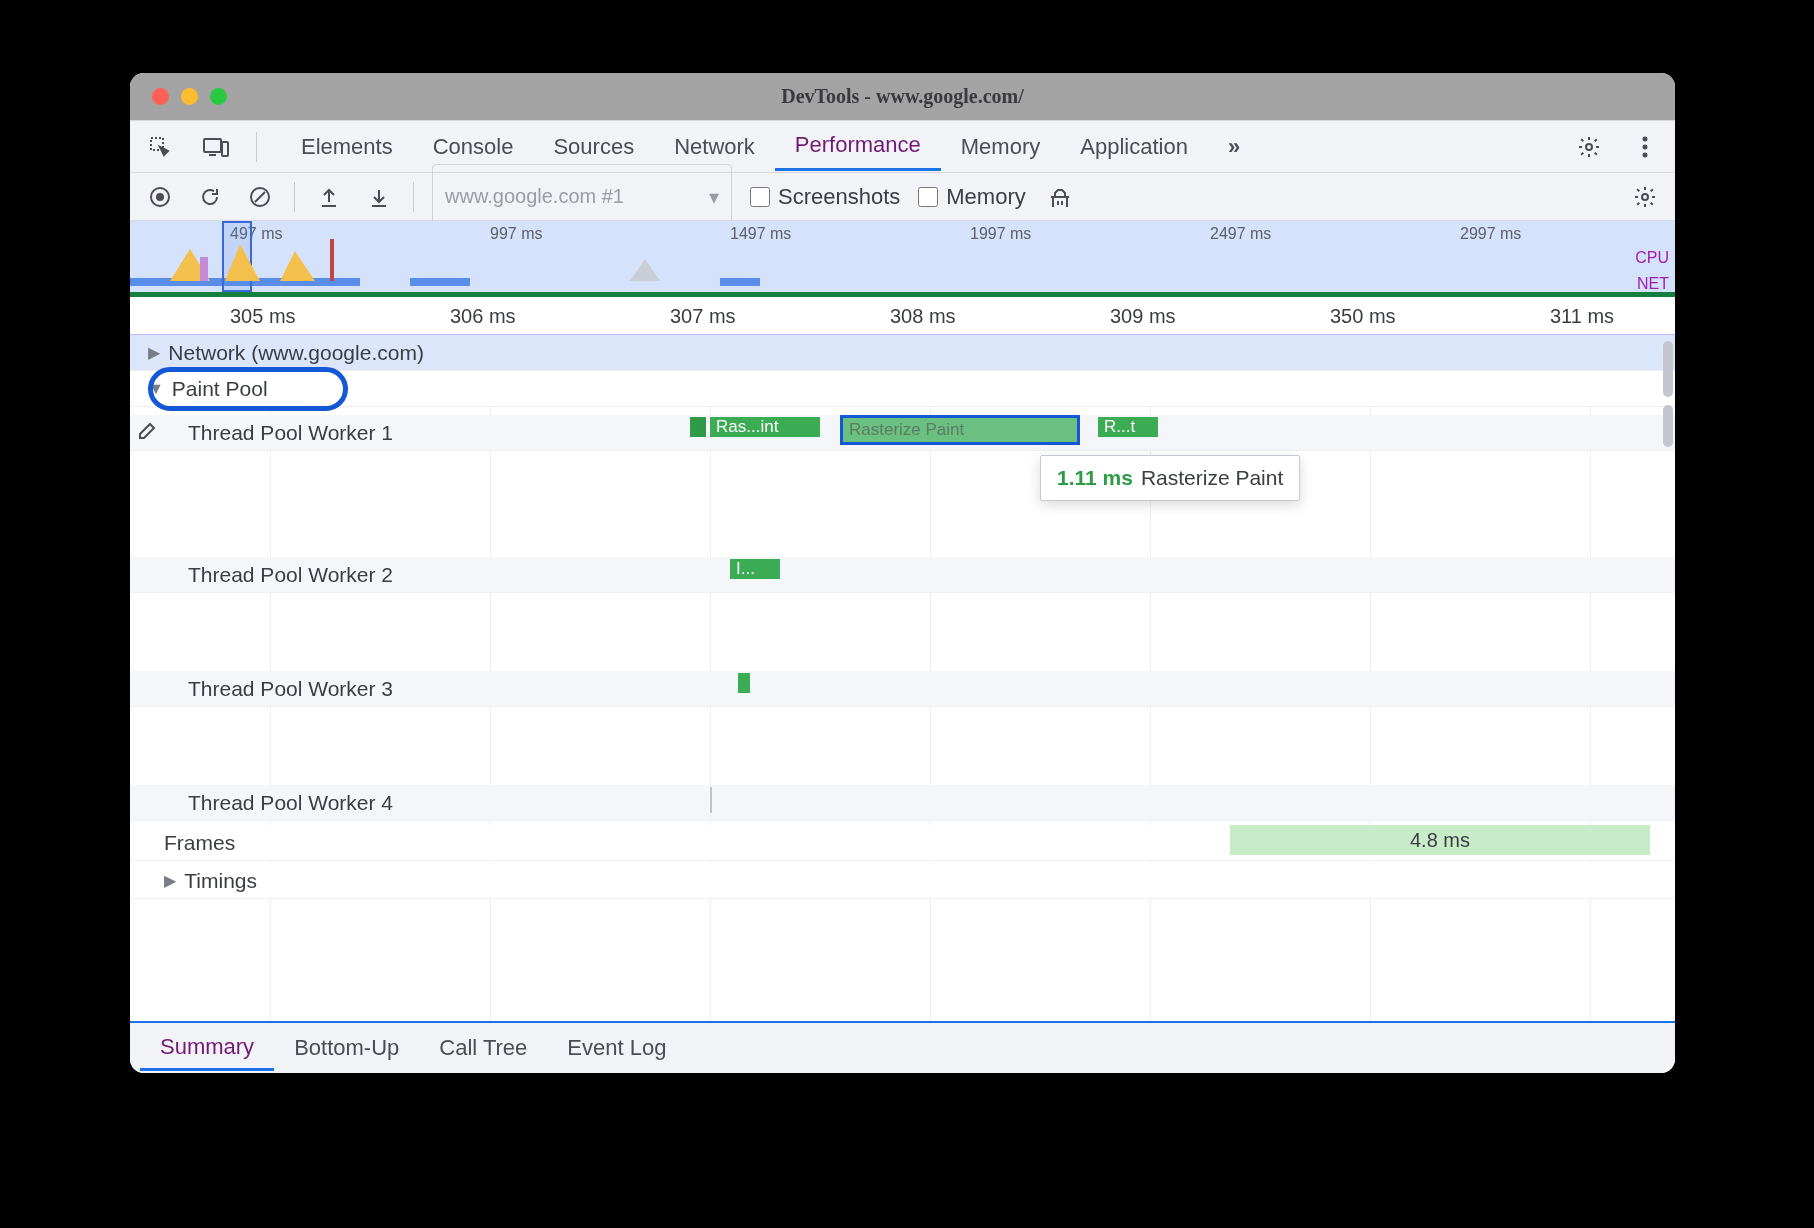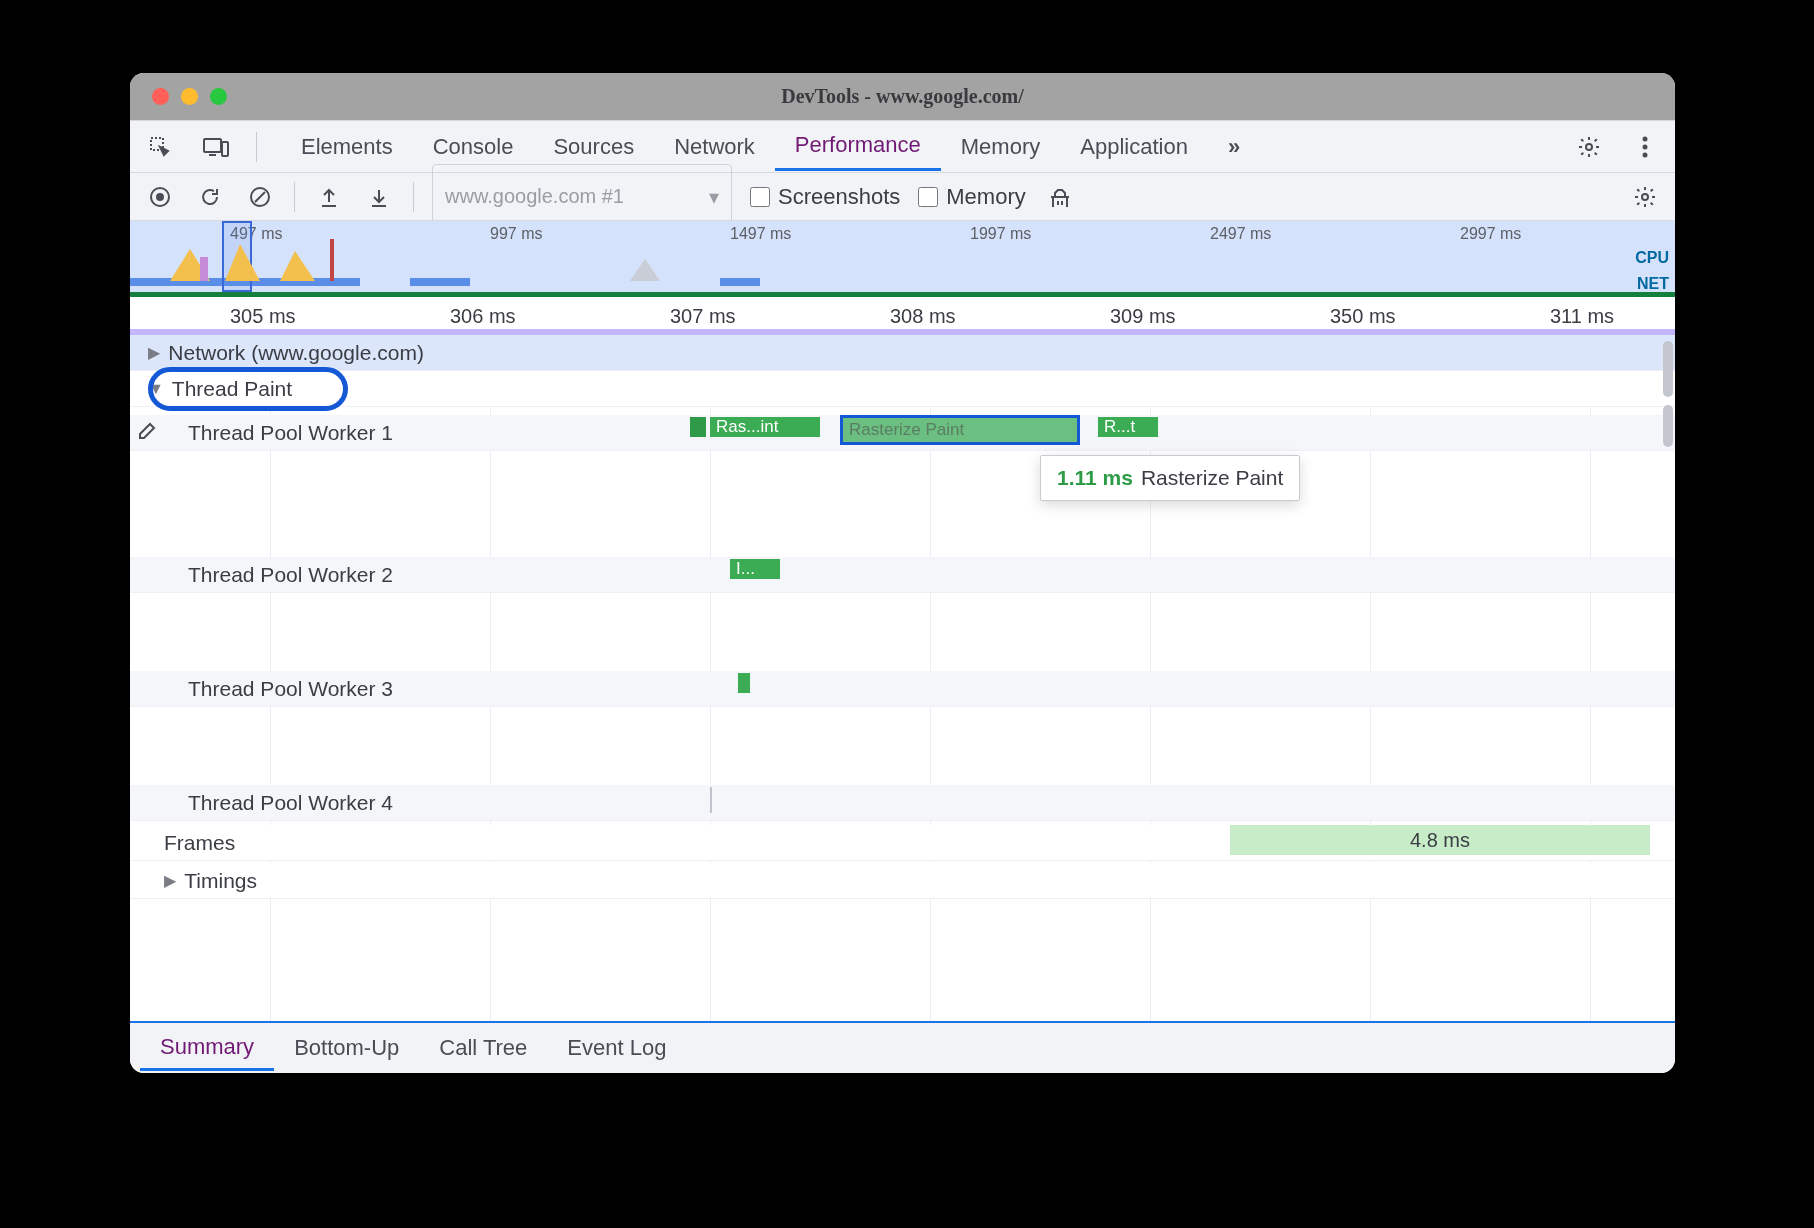--- a/index.html
+++ b/index.html
@@ -59,27 +59,27 @@
     justify-content:space-between;
   }
   .chk { display:flex; align-items:center; gap:8px; font-size:22px; color:#3b3d44;}
   .chk input { width:20px; height:20px; }
   .overview {
     position:relative; height:76px; background:#d5e2fb;
     border-bottom:5px solid #15803d;
   }
   .overview .ticklabel { position:absolute; top:4px; font-size:16px; color:#5c5f66;}
   .overview .cpu-lbl, .overview .net-lbl {
-    position:absolute; right:6px; font-size:16px; font-weight:700; color:#0369a1;
+    position:absolute; right:6px; font-size:16px; font-weight:400; color:#a21caf;
   }
   .overview .cpu-lbl{top:28px;} .overview .net-lbl{top:54px;}
   .overview .netbar { position:absolute; bottom:6px; height:8px; background:#5a8de8;}
   .overview .sel { position:absolute; top:0; bottom:0; border:2px solid #3a68d8; background:rgba(90,141,232,0.15);}
   .ruler {
-    height:38px; display:flex; position:relative; border-bottom:6px solid #c4b5fd;
+    height:38px; display:flex; position:relative; border-bottom:1px solid #c4b5fd;
     background:#fff;
   }
   .ruler .tick { position:absolute; top:8px; font-size:20px; color:#3b3d44;}
   .flame {
     position:relative; flex:1; overflow:hidden; background:#fff;
   }
   .grid-col { position:absolute; top:0; bottom:0; border-left:1px solid #eceef4;}
   .track-header {
     position:absolute; left:0; right:0; height:36px;
     display:flex; align-items:center; padding-left:18px;
@@ -270,21 +270,21 @@
     <div class="grid-col" style="left:1240px"></div>
     <div class="grid-col" style="left:1460px"></div>
 
     <div class="track-header net" style="top:0">
       <span class="disclosure">▶</span>
       <span>Network (www.google.com)</span>
     </div>
 
     <div class="track-header" style="top:36px">
       <span class="disclosure">▼</span>
-      <span>Thread Paint</span>
+      <span>Paint Pool</span>
     </div>
     <div class="highlight-ring" style="left:18px;top:32px;width:200px;height:44px"></div>
 
     <div class="track-header" style="top:80px;background:#f5f6fa;padding-left:58px">
       <span class="edit-pencil">
         <svg width="18" height="18" viewBox="0 0 18 18" fill="none" stroke="currentColor" stroke-width="2">
             <path d="M12 2l4 4L6 16H2v-4z"></path>
           </svg>
       </span>
       <span>Thread Pool Worker 1</span>

